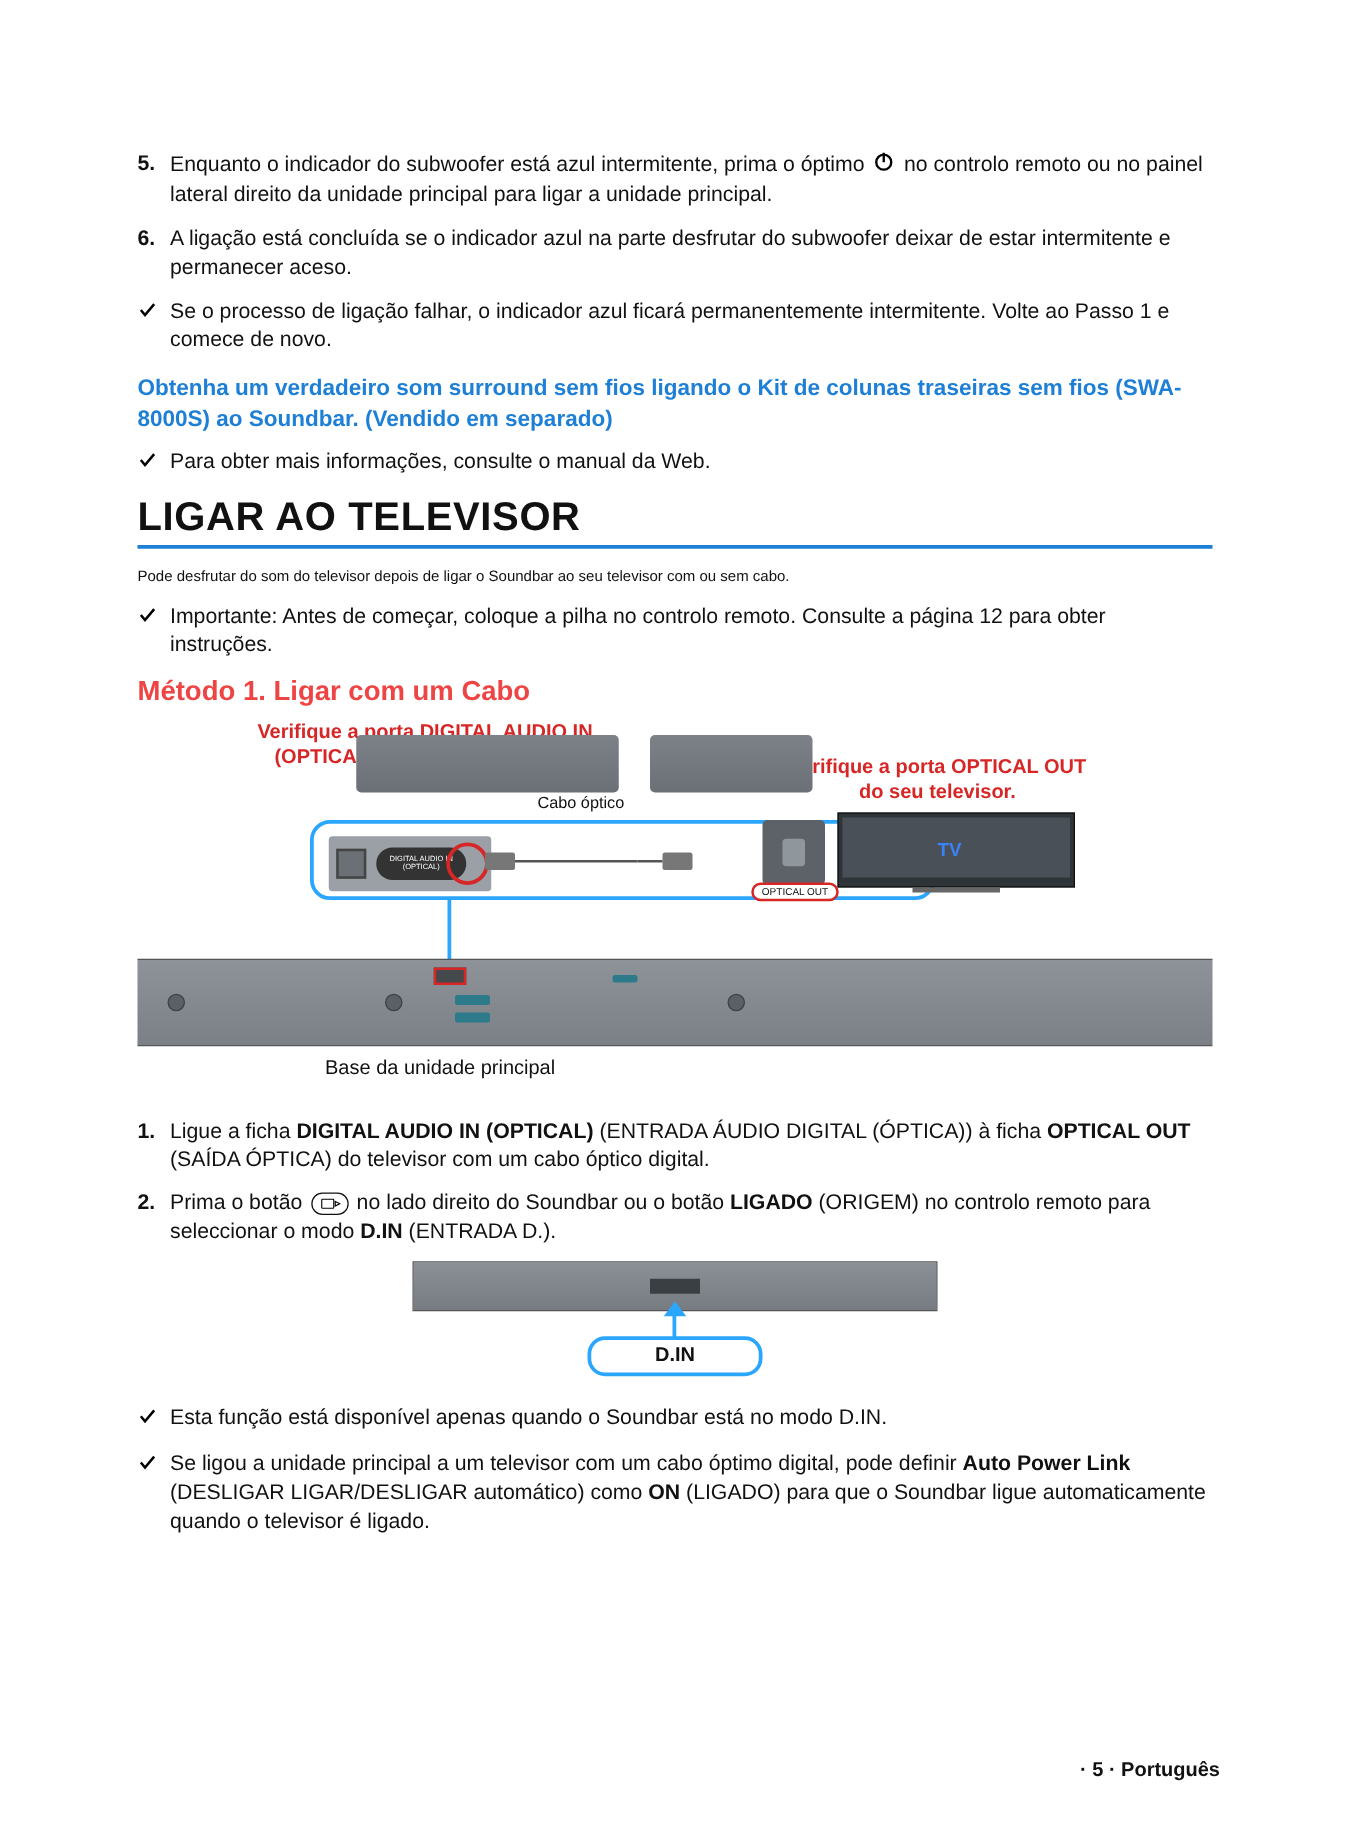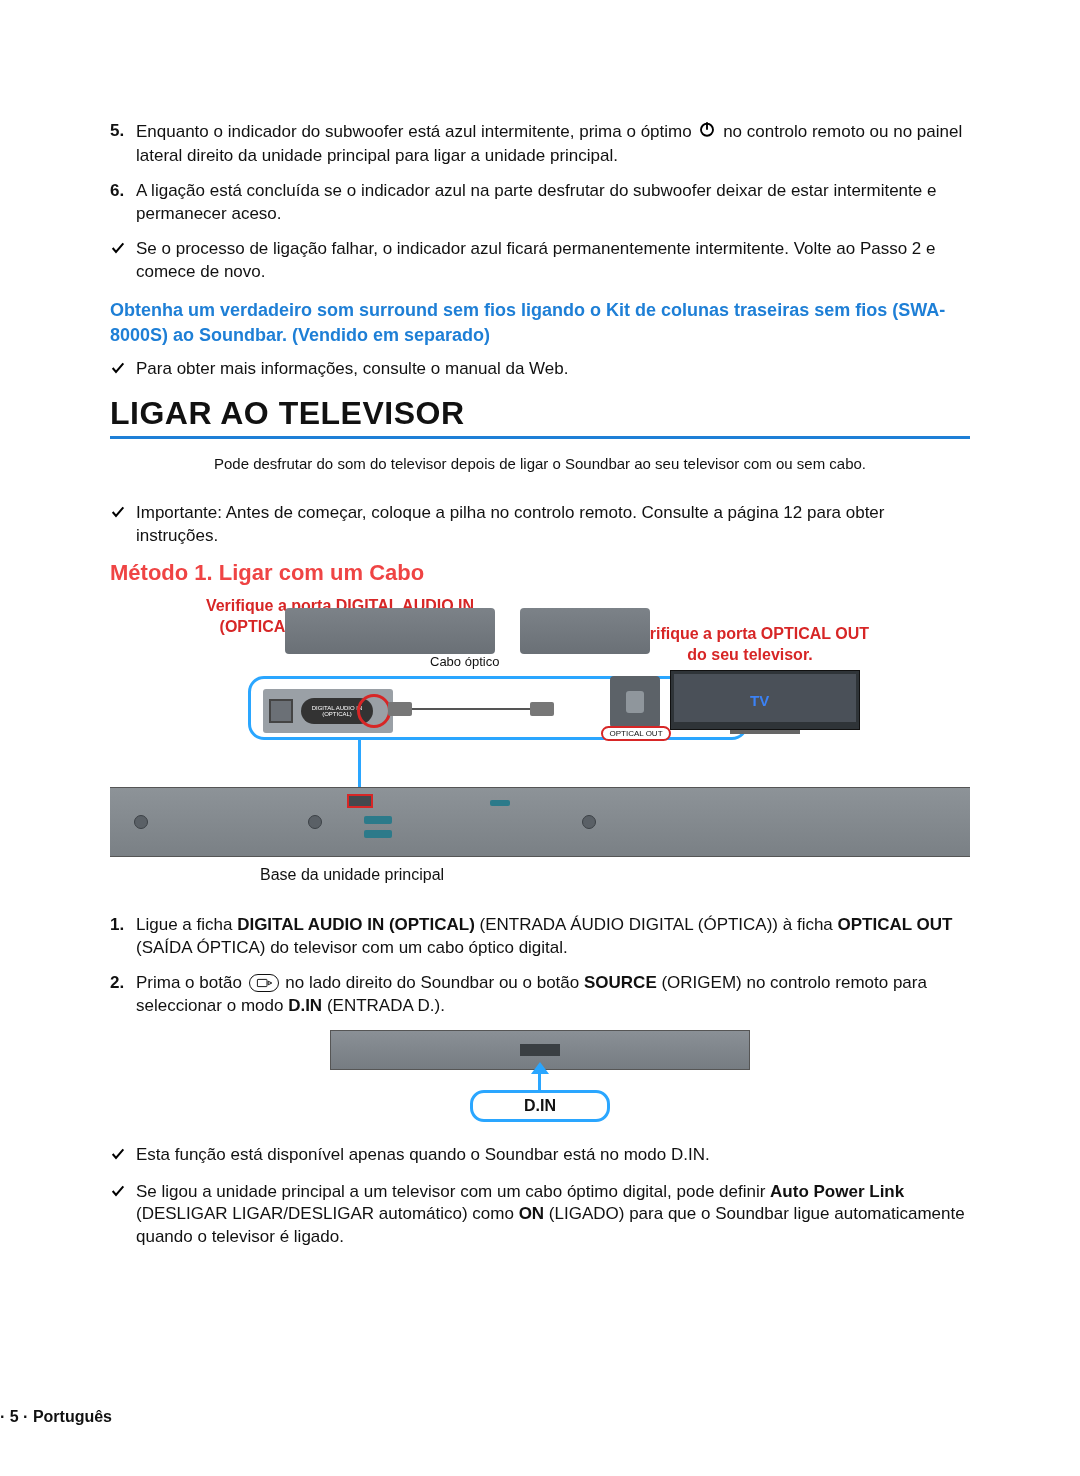--- a/index.html
+++ b/index.html
@@ -6,26 +6,26 @@
   html, body { width: 1080px; background: #fff; font-family: Arial, Helvetica, sans-serif; color: #111; }
   .page { width: 1080px; min-height: 1476px; padding: 120px 110px 40px 110px; position: relative; }
   .list-num { display: flex; margin-bottom: 12px; line-height: 1.35; font-size: 17px; }
   .list-num .num { font-weight: bold; min-width: 26px; }
   .list-check { display: flex; margin-bottom: 12px; line-height: 1.35; font-size: 17px; }
   .list-check .chk { min-width: 26px; }
   .list-check .chk svg { width: 16px; height: 16px; margin-top: 2px; }
   .section-highlight { color: #1e7fd6; font-weight: bold; font-size: 18px; line-height: 1.4; margin: 14px 0 10px 0; }
   .h1 { font-size: 32px; font-weight: bold; letter-spacing: 0.5px; margin-bottom: 4px; }
   .hr { height: 3px; background: #1e7fd6; width: 100%; margin-bottom: 14px; }
-  .body-p { font-size: 15px; line-height: 1.4; margin-bottom: 28px; text-align: center; }
+  .body-p { font-size: 12px; line-height: 1.4; margin-bottom: 12px; }
   .method-h { color: #ef4444; font-size: 22px; font-weight: bold; margin-top: 8px; margin-bottom: 10px; }
   .red-label { color: #d72626; font-weight: bold; font-size: 16px; text-align: center; line-height: 1.3; }
   .black-label { font-size: 13px; font-weight: 400; }
   .bold { font-weight: bold; }
-  .footer { position: absolute; bottom: 50px; left: 0; width: 976px; text-align: left; font-weight: bold; font-size: 16px; }
+  .footer { position: absolute; bottom: 50px; left: 0; width: 976px; text-align: right; font-weight: bold; font-size: 16px; }
 
   
   .diagram1 { position: relative; width: 860px; height: 290px; margin-top: 6px; }
   .d1-toplabel-left { position:absolute; left:60px; top:0; width:340px; }
   .d1-toplabel-right { position:absolute; left:510px; top:28px; width:260px; }
   .d1-cable-label { position:absolute; left:320px; top:58px; }
   .blue-box { position:absolute; left:138px; top:80px; width:500px; height:64px; border:3px solid #2aa6ff; border-radius:16px; background:#fff; }
   .soundbar-back { position:absolute; left:12px; top:10px; width:130px; height:44px; background:#9aa0a6; border-radius:3px; display:flex; align-items:center; }
   .sb-square { width:24px; height:24px; background:#6b7076; margin-left:6px; border:2px solid #444; }
   .sb-port { margin-left:8px; width:72px; height:26px; background:#333; border-radius:13px; display:flex; align-items:center; justify-content:center; position:relative; }
@@ -93,21 +93,21 @@
 
   <div class="list-num">
     <div class="num">6.</div>
     <div>A ligação está concluída se o indicador azul na parte desfrutar do subwoofer deixar de estar intermitente e permanecer aceso.</div>
   </div>
 
   <div class="list-check">
     <div class="chk"><svg viewBox="0 0 24 24">
           <path d="M4 12 L9 18 L20 5" fill="none" stroke="#000" stroke-width="3"></path>
         </svg></div>
-    <div>Se o processo de ligação falhar, o indicador azul ficará permanentemente intermitente. Volte ao Passo 2 e comece de novo.</div>
+    <div>Se o processo de ligação falhar, o indicador azul ficará permanentemente intermitente. Volte ao Passo 1 e comece de novo.</div>
   </div>
 
   <div class="section-highlight">Obtenha um verdadeiro som surround sem fios ligando o Kit de colunas traseiras sem fios (SWA-8000S) ao Soundbar. (Vendido em separado)</div>
 
   <div class="list-check">
     <div class="chk"><svg viewBox="0 0 24 24">
           <path d="M4 12 L9 18 L20 5" fill="none" stroke="#000" stroke-width="3"></path>
         </svg></div>
     <div>Para obter mais informações, consulte o manual da Web.</div>
   </div>
@@ -194,21 +194,21 @@
     <div class="num">2.</div>
     <div>
       <span>Prima o botão </span>
       <span class="source-icon">
         <svg viewBox="0 0 30 18">
             <rect x="4" y="3" width="16" height="12" rx="1" fill="none" stroke="#000" stroke-width="1.5"></rect>
             <path d="M22 6 L28 9 L22 12 Z" fill="none" stroke="#000" stroke-width="1.5"></path>
           </svg>
       </span>
       <span> no lado direito do Soundbar ou o botão </span>
-      <span class="bold">SOURCE</span>
+      <span class="bold">LIGADO</span>
       <span> (ORIGEM) no controlo remoto para seleccionar o modo </span>
       <span class="bold">D.IN</span>
       <span> (ENTRADA D.).</span>
     </div>
   </div>
 
   <div class="diagram2">
     <div class="sb-front"></div>
     <div class="display-window"></div>
     <div class="blue-arrow-up"></div>

